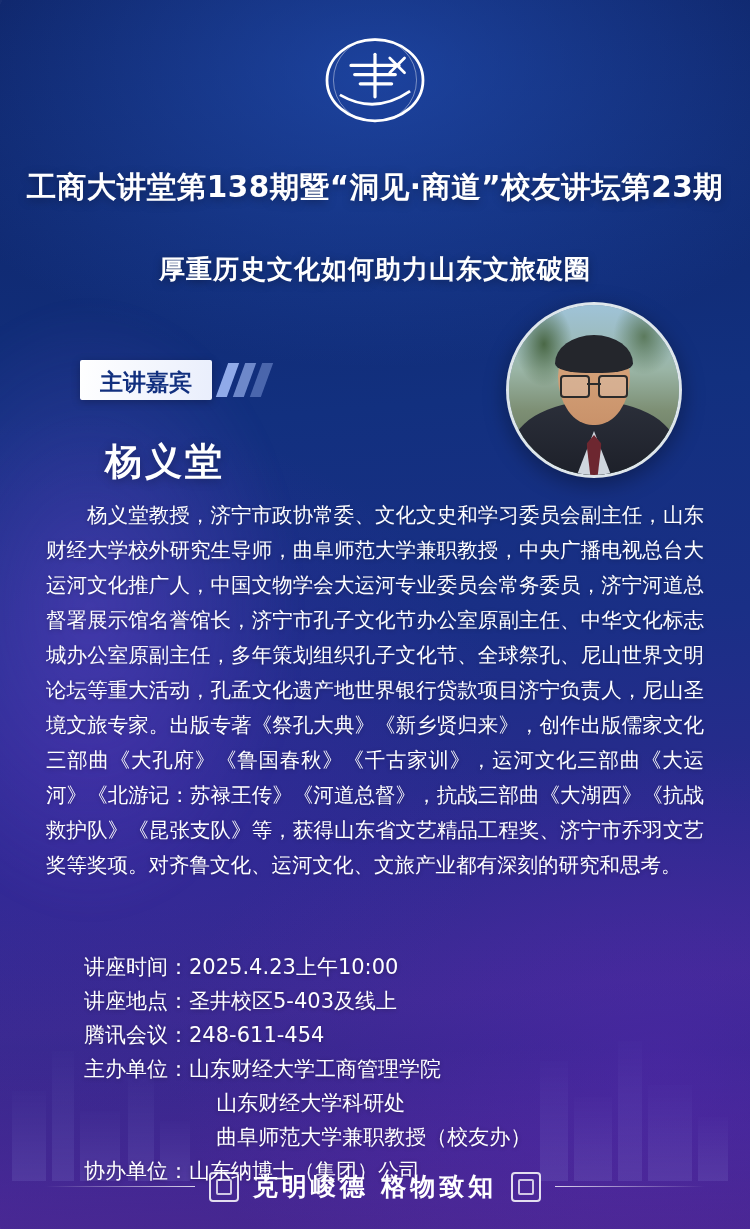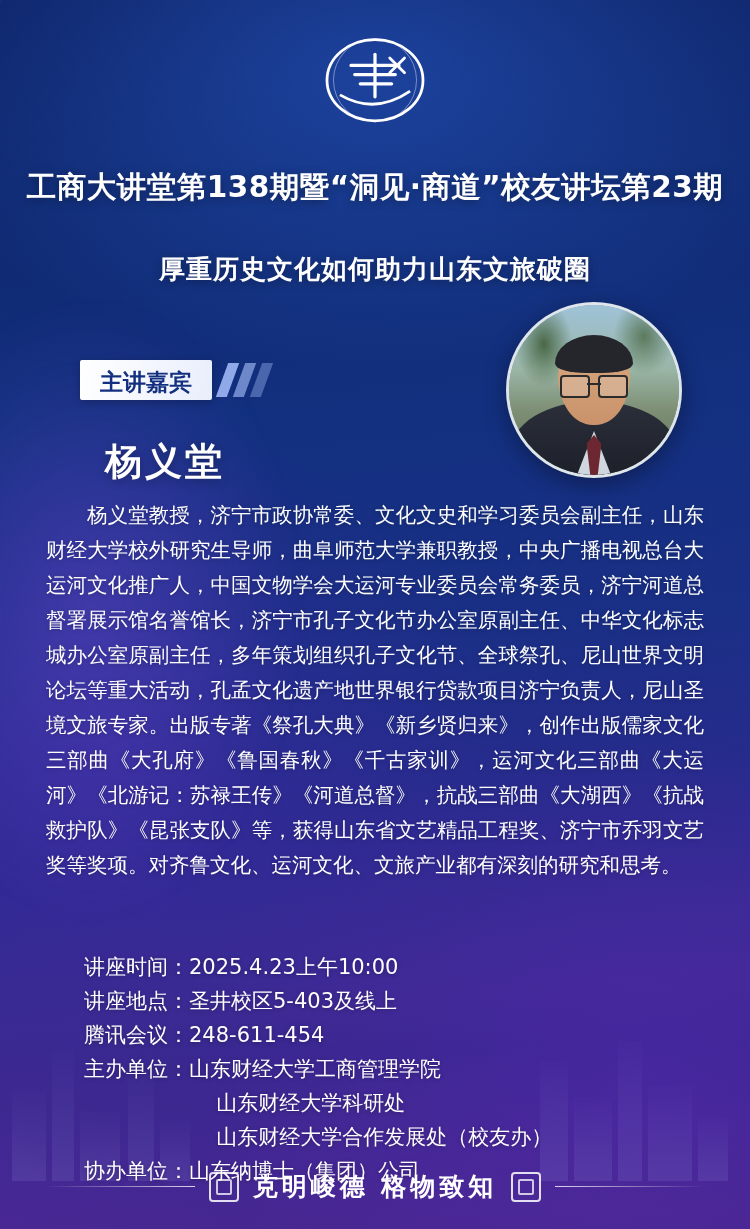--- a/index.html
+++ b/index.html
@@ -345,21 +345,21 @@
     <div class="row">
       <span class="lbl">腾讯会议：</span><span>248-611-454</span>
     </div>
     <div class="row">
       <span class="lbl">主办单位：</span><span>山东财经大学工商管理学院</span>
     </div>
     <div class="row indent">
       <span>山东财经大学科研处</span>
     </div>
     <div class="row indent">
-      <span>山东财经大学合作发展处（校友办）</span>
+      <span>曲阜师范大学兼职教授（校友办）</span>
     </div>
     <div class="row">
       <span class="lbl">协办单位：</span><span>山东纳博士（集团）公司</span>
     </div>
   </div>
 
   <div class="footer">
     <div class="line"></div>
     <div class="seal"></div>
     <div class="motto">克明峻德  格物致知</div>

